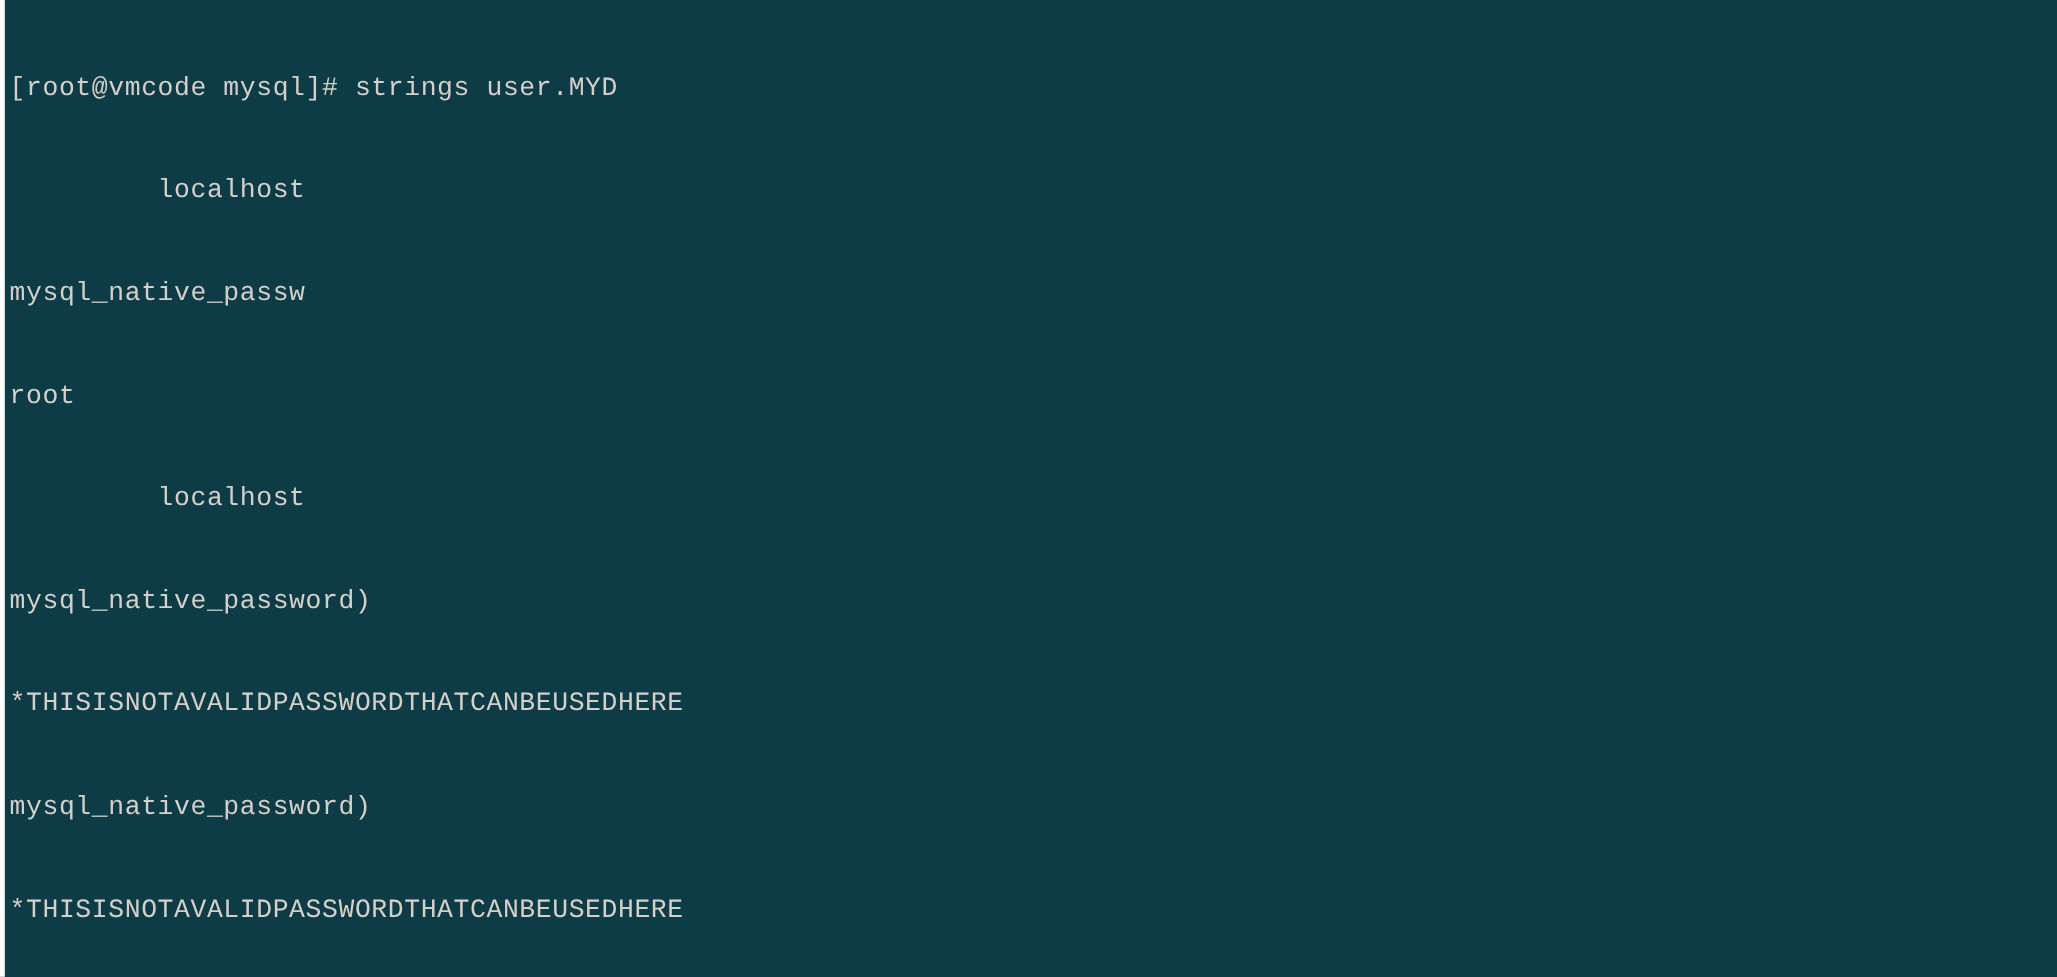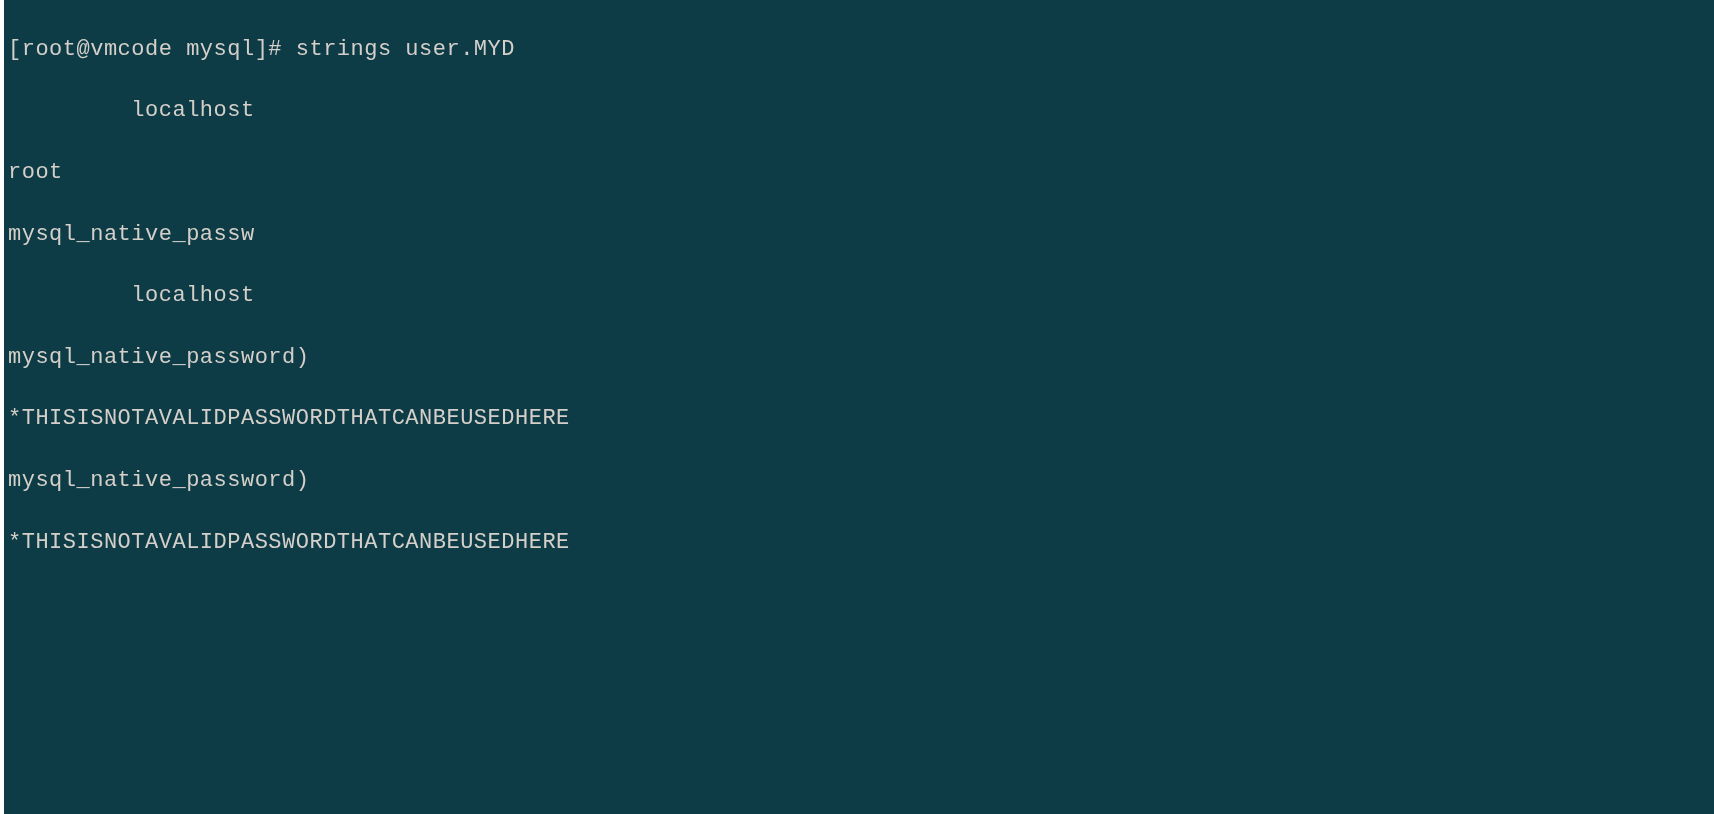--- a/index.html
+++ b/index.html
@@ -19,30 +19,31 @@
       overflow: hidden;
       border-left: 4px solid #ffffff;
     }
     .terminal {
       white-space: pre;
       letter-spacing: 0.5px;
     }
     .line {
       display: block;
       min-height: 1.4em;
+      margin-top: 24px;
     }
   </style>
 </head>
 <body>
 
 <div class="terminal">
 <span class="line">[root@vmcode mysql]# strings user.MYD</span>
 <span class="line">         localhost</span>
+<span class="line">mysql_native_passw</span>
 <span class="line">root</span>
-<span class="line">mysql_native_passw</span>
 <span class="line">         localhost</span>
 <span class="line">mysql_native_password)</span>
 <span class="line">*THISISNOTAVALIDPASSWORDTHATCANBEUSEDHERE</span>
 <span class="line">mysql_native_password)</span>
 <span class="line">*THISISNOTAVALIDPASSWORDTHATCANBEUSEDHERE</span>
 
 
 
 
 

